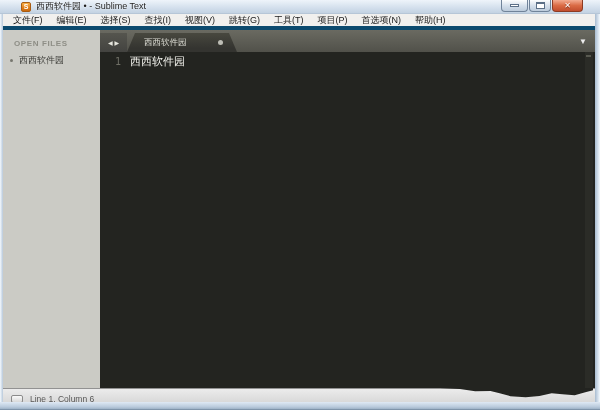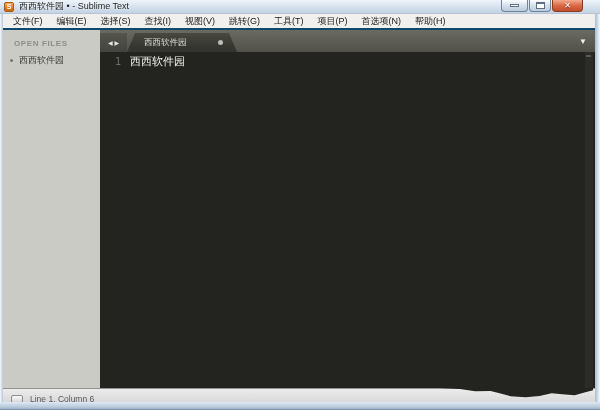--- a/index.html
+++ b/index.html
@@ -8,21 +8,21 @@
     width:600px; height:410px; position:relative; overflow:hidden;
     font-family:"Liberation Sans", sans-serif;
     background:#ececea;
   }
 
   
   .titlebar {
     position:absolute; top:0; left:0; right:0; height:14px;
     background:linear-gradient(#eef4fa, #cfdcea 70%, #c3d2e2);
     border-bottom:1px solid #b6c6d7;
-    display:flex; align-items:center; padding-left:4px;
+    display:flex; align-items:center; padding-left:21px;
   }
   .frame-left  { position:absolute; left:0;  top:14px; bottom:0; width:3px;
     background:linear-gradient(to right,#f4f9fd,#b7c8da); }
   .frame-right { position:absolute; right:0; top:14px; bottom:0; width:5px;
     background:linear-gradient(to left,#f4f9fd,#c5d4e4 60%,#a9bccf); }
   .frame-bottom{ position:absolute; left:0; right:0; bottom:0; height:8px;
     background:linear-gradient(#dfe9f4,#b9cadc 70%,#9db2c6);
     border-bottom:1px solid #7f94aa; }
 
   .app-icon {
@@ -48,21 +48,21 @@
     background:linear-gradient(#f3ab90,#da6b45 50%,#c14d2d);
     color:#fff; font-size:8px; line-height:8px; text-shadow:0 1px 1px #7a2b15;
   }
   .glyph-min { width:9px; height:3px; background:#fff; border:1px solid #5c7087; }
   .glyph-max { width:9px; height:7px; background:#fff; border:1px solid #5c7087;
     border-top-width:2px; }
 
   
   .menubar {
     position:absolute; top:14px; left:3px; right:5px; height:16px;
-    background:#f1f0ee; border-bottom:2px solid #0c4a6e;
+    background:#f1f0ee; border-bottom:4px solid #0c4a6e;
     display:flex; align-items:center; padding-left:3px;
     font-size:9px; color:#1a1a1a;
   }
   .menu-item { padding:2px 7px; white-space:nowrap; cursor:default; }
 
   
   .sidebar {
     position:absolute; top:30px; left:3px; width:119px; height:358px;
     background:#cbcbc5; overflow:hidden;
   }

